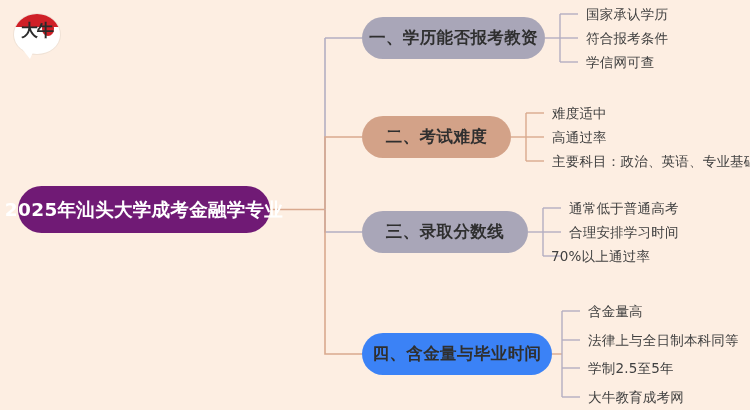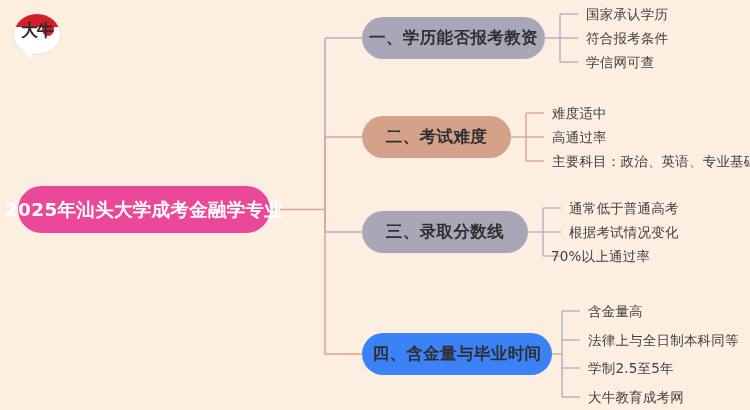--- a/index.html
+++ b/index.html
@@ -116,21 +116,21 @@
     justify-content: center;
     box-sizing: border-box;
     white-space: nowrap;
   }
   .node-root {
     left: 18px;
     top: 186px;
     width: 252px;
     height: 47px;
     border-radius: 24px;
-    background: #ec4899;
+    background: #701a75;
     color: #ffffff;
     font-size: 18.5px;
     font-weight: bold;
     letter-spacing: 0.3px;
   }
   .node-branch {
     height: 42px;
     border-radius: 21px;
     font-size: 16.5px;
     font-weight: bold;
@@ -219,19 +219,19 @@
 
 <div class="leaf" style="left:586px; top:5px;">国家承认学历</div>
 <div class="leaf" style="left:586px; top:29px;">符合报考条件</div>
 <div class="leaf" style="left:586px; top:53px;">学信网可查</div>
 
 <div class="leaf" style="left:552px; top:104px;">难度适中</div>
 <div class="leaf" style="left:552px; top:128px;">高通过率</div>
 <div class="leaf" style="left:552px; top:152px;">主要科目：政治、英语、专业基础</div>
 
 <div class="leaf" style="left:569px; top:199px;">通常低于普通高考</div>
-<div class="leaf" style="left:569px; top:223px;">根据考试情况变化</div>
+<div class="leaf" style="left:569px; top:223px;">合理安排学习时间</div>
 <div class="leaf" style="left:551px; top:247px;">70%以上通过率</div>
 
 <div class="leaf" style="left:588px; top:302px;">含金量高</div>
 <div class="leaf" style="left:588px; top:331px;">法律上与全日制本科同等</div>
 <div class="leaf" style="left:588px; top:359px;">学制2.5至5年</div>
 <div class="leaf" style="left:588px; top:388px;">大牛教育成考网</div>
 
 </body></html>

